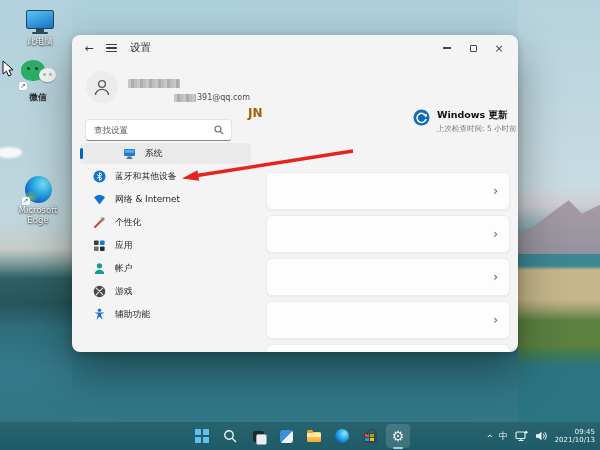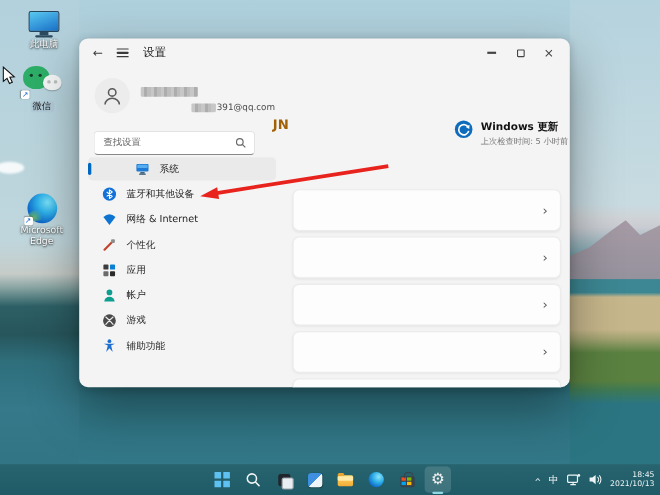--- a/index.html
+++ b/index.html
@@ -28,21 +28,21 @@
   .pc-base { width:16px; height:2px; background:#2c4a5e; border-radius:1px; }
   .wechat-wrap { position:relative; width:38px; height:30px; }
   .wc-big { position:absolute; left:2px; top:0; width:24px; height:21px; background:#2dae67; border-radius:48% 48% 46% 46%; }
   .wc-big::before, .wc-big::after { content:""; position:absolute; top:7px; width:3px; height:3px; border-radius:50%; background:#1b3a2a; }
   .wc-big::before { left:6px; } .wc-big::after { left:14px; }
   .wc-small { position:absolute; left:20px; top:8px; width:17px; height:14px; background:#f4f6f5; border-radius:50% 50% 46% 46%; box-shadow:0 1px 1px rgba(0,0,0,.25); }
   .wc-small::before, .wc-small::after { content:""; position:absolute; top:5px; width:2.5px; height:2.5px; border-radius:50%; background:#b9bfbc; }
   .wc-small::before { left:4px; } .wc-small::after { left:10px; }
   .shortcut-badge { position:absolute; left:0; bottom:0; width:8px; height:8px; background:#fff; border-radius:1.5px;
     color:#1464d8; font-size:7px; line-height:8px; text-align:center; box-shadow:0 0 1px rgba(0,0,0,.4); }
-  .label-hl { background:rgba(175,200,215,.65); border-radius:2px; padding:0 2px; color:#222; text-shadow:none; }
+  .label-hl { background:rgba(175,200,215,.65); border-radius:2px; padding:0 2px; color:#222; text-shadow:none;font-weight:bold; }
   .edge-ball { position:relative; width:27px; height:27px; border-radius:50%;
     background:radial-gradient(circle at 68% 30%, #7be0f7 0%, #2fb1e8 35%, #0c62c6 75%, #0a4a9e 100%); }
   .edge-ball::before { content:""; position:absolute; left:1px; bottom:2px; width:14px; height:10px; border-radius:50%;
     background:radial-gradient(circle at 30% 70%, rgba(120,200,80,.85), rgba(120,200,80,0) 70%); }
 
   .cursor-svg { position:absolute; left:2px; top:60px; z-index:60; }
 
   
   .win { position:absolute; left:72px; top:35px; width:446px; height:317px; background:#f4f4f4;
     border-radius:8px; box-shadow:0 18px 45px rgba(0,0,0,.38), 0 2px 8px rgba(0,0,0,.2); overflow:hidden; z-index:10; }
@@ -367,17 +367,17 @@
         <rect x="1" y="2" width="9" height="6.5" rx="1" fill="none" stroke="#eef4f5" stroke-width="1.1"></rect>
         <line x1="3.5" y1="10.5" x2="8.5" y2="10.5" stroke="#eef4f5" stroke-width="1.1"></line>
         <line x1="6" y1="8.5" x2="6" y2="10.5" stroke="#eef4f5" stroke-width="1.1"></line>
         <circle cx="11.2" cy="2.2" r="1.3" fill="#eef4f5"></circle>
       </svg>
     <svg width="13" height="12" viewBox="0 0 13 12">
         <polygon points="1,4.2 3.5,4.2 6.5,1.8 6.5,10.2 3.5,7.8 1,7.8" fill="#eef4f5"></polygon>
         <path d="M8.2 3.6 a3.4 3.4 0 0 1 0 4.8 M9.8 2.2 a5.6 5.6 0 0 1 0 7.6" fill="none" stroke="#eef4f5" stroke-width="1"></path>
       </svg>
     <div class="clock">
-      <div>18:45</div>
+      <div>09:45</div>
       <div>2021/10/13</div>
     </div>
   </div>
 </div>
 
 </body></html>

